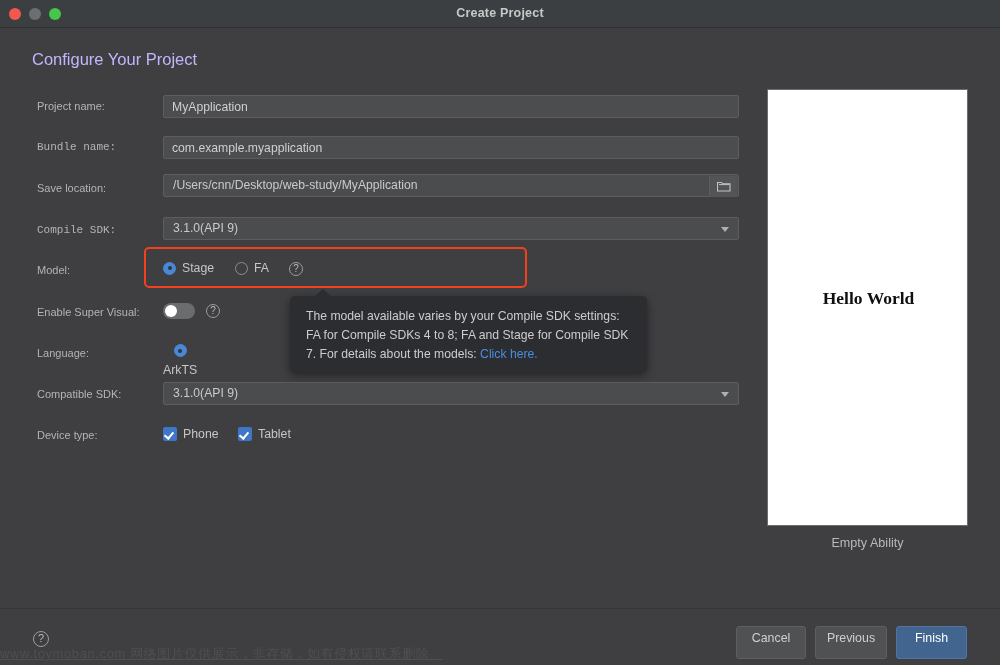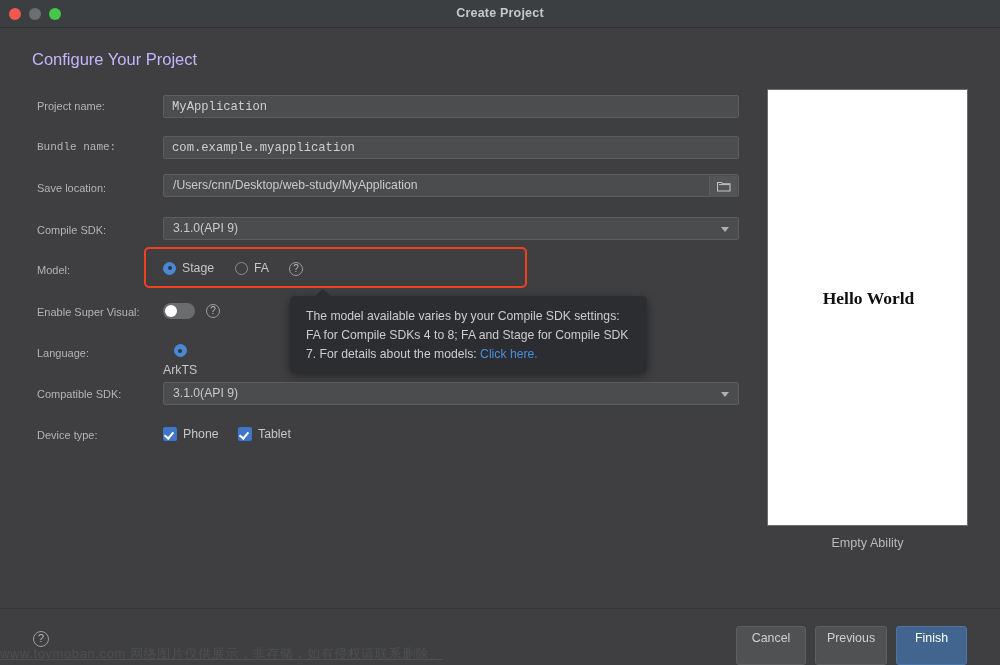--- a/index.html
+++ b/index.html
@@ -73,21 +73,21 @@
     position: absolute;
     left: 163px;
     width: 576px;
     height: 23px;
     background: #4b4d4e;
     border: 1px solid #5b5d5e;
     border-radius: 2px;
     box-sizing: border-box;
     color: #cfcfcf;
     font-size: 12.2px;
-    font-family: Liberation Mono, monospace;
+    font-family: Liberation Sans, sans-serif;
     padding: 0 8px;
     line-height: 21px;
     outline: none;
   }
   .combo {
     position: absolute;
     left: 163px;
     width: 576px;
     height: 23px;
     background: #4a4c4d;
@@ -284,21 +284,21 @@
     border-radius: 50%;
     color: #b6b9bb;
     font-size: 11px;
     line-height: 13px;
     text-align: center;
     box-sizing: border-box;
   }
   .btn {
     position: absolute;
     top: 626px;
-    height: 39px;
+    height: 33px;
     border-radius: 3px;
     box-sizing: border-box;
     font-size: 12.4px;
     color: #cfcfcf;
     background: #4f5153;
     border: 1px solid #5d5f61;
     text-align: center;
     line-height: 23px;
     font-family: "Liberation Sans", sans-serif;
   }
@@ -348,21 +348,21 @@
   <div class="combo" style="top:174px;">
     <div class="val">/Users/cnn/Desktop/web-study/MyApplication</div>
     <div class="browse-btn">
       <svg width="14" height="12" viewBox="0 0 14 12" style="position:absolute;left:7px;top:4px;">
         <path d="M0.5 2.5 h4 l1.2 1.3 h7.3 v7.2 h-12.5 z" fill="none" stroke="#c3c3c3" stroke-width="1.1"></path>
         <path d="M2 4.6 h10.5" stroke="#c3c3c3" stroke-width="1"></path>
       </svg>
     </div>
   </div>
 
-  <div class="row-label" style="left:37px; top:224px;">Compile SDK:</div>
+  <div class="row-label" style="left:37px; top:224px;font-family:Liberation Mono, monospace;">Compile SDK:</div>
   <div class="combo" style="top:217px;">
     <div class="val">3.1.0(API 9)</div>
     <div class="arrow"></div>
   </div>
 
   <div class="row-label" style="left:37px; top:264px;">Model:</div>
   <div class="radio-wrap" style="left:163px; top:261px;">
     <div class="radio on"></div>
     <div class="radio-label">Stage</div>
   </div>

